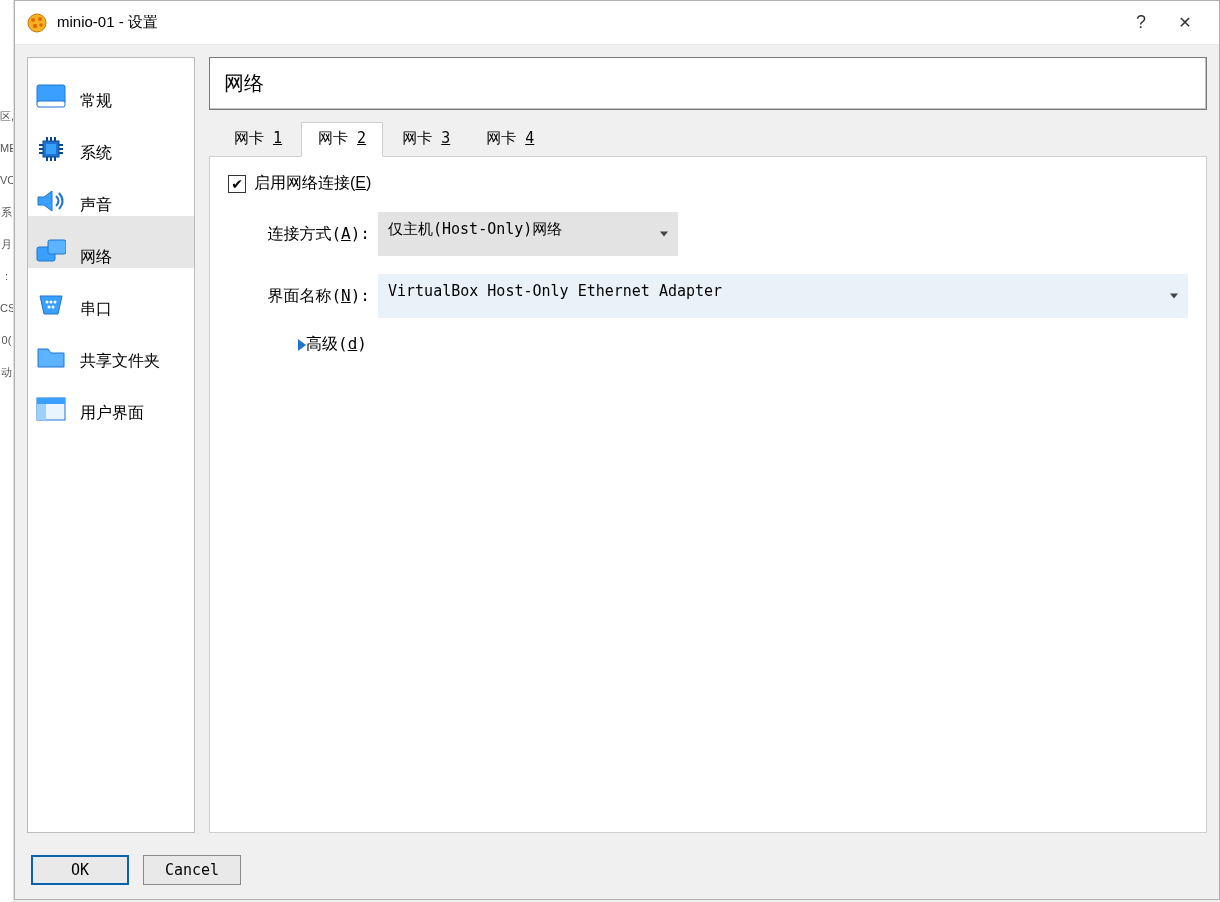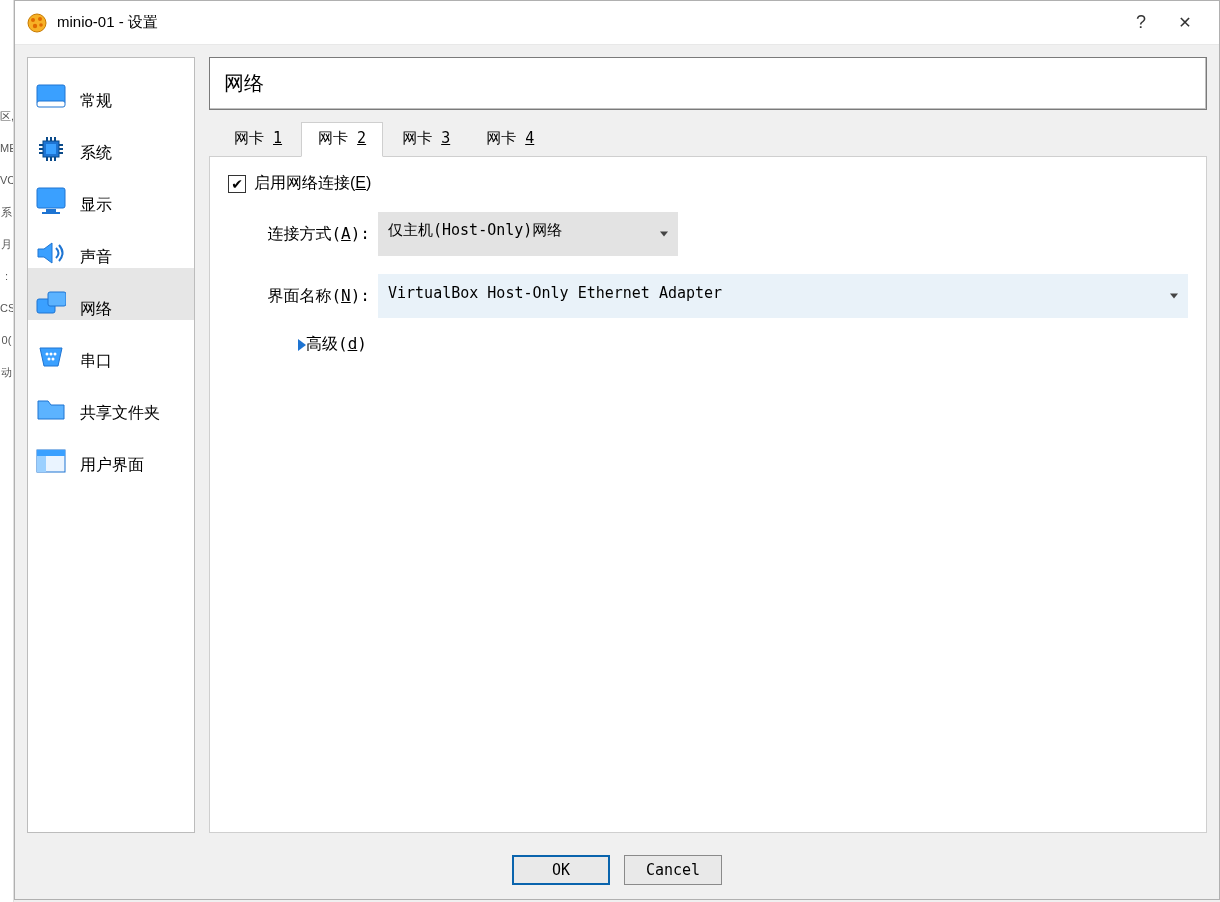--- a/index.html
+++ b/index.html
@@ -81,38 +81,38 @@
     background:#fff;
   }
   .checkmark { font-size:14px; line-height:1; }
   .form-row {
     display:flex; align-items:center; margin-top: 18px;
     font-family: "SimSun","Microsoft YaHei",monospace; font-size:16px;
   }
   .form-label { width: 150px; text-align:right; padding-right: 8px; white-space: nowrap;}
   .form-label .u { text-decoration: underline; }
   .combo {
-    height: 44px; display:flex; align-items:flex-end; padding: 16px 10px; position:relative;
+    height: 44px; display:flex; align-items:flex-start; padding: 8px 10px; position:relative;
     font-family: "SimSun","NSimSun",monospace; font-size:15px;
   }
   .combo .caret {
     position:absolute; right:10px; top:50%; transform:translateY(-50%);
     width:0;height:0;border-left:4px solid transparent;border-right:4px solid transparent;border-top:5px solid #444;
   }
   .combo.gray { background:#e3e3e3; width: 300px; }
   .combo.blue { background:#e9f2f9; flex:1; }
   .adv-row {
     display:flex; align-items:center; margin-top: 16px; margin-left: 70px; gap:0;
     font-size:16px; font-family:"SimSun","Microsoft YaHei",monospace;
   }
   .adv-arrow {
     width:0;height:0;border-top:6px solid transparent;border-bottom:6px solid transparent;border-left:8px solid #1e74d2;
   }
   .footer {
-    display:flex; justify-content:center; gap:14px; padding: 10px 16px 14px 16px;
+    display:flex; justify-content:flex-start; gap:14px; padding: 10px 16px 14px 16px;
     background:#f0f0f0;
   }
   .btn {
     min-width: 98px; height:30px; border:1px solid #8a8a8a; background:#e9e9e9;
     display:flex; align-items:center; justify-content:center; font-size:15px;
     font-family: "SimSun","NSimSun",monospace;
   }
   .btn.default { border:2px solid #0a64ad; background:#e9e9e9; }
 </style>
 </head>
@@ -180,30 +180,20 @@
               <line x1="14" y1="2" x2="14" y2="6" stroke="#0a4a8a" stroke-width="2"></line>
               <line x1="18" y1="2" x2="18" y2="6" stroke="#0a4a8a" stroke-width="2"></line>
           <line x1="10" y1="22" x2="10" y2="26" stroke="#0a4a8a" stroke-width="2"></line>
               <line x1="14" y1="22" x2="14" y2="26" stroke="#0a4a8a" stroke-width="2"></line>
               <line x1="18" y1="22" x2="18" y2="26" stroke="#0a4a8a" stroke-width="2"></line>
             </svg>
         </div>
         <span>系统</span>
       </div>
 
-      <div class="side-item">
-        <div class="side-icon">
-          <svg width="30" height="28">
-              <rect x="1" y="1" width="28" height="20" rx="2" fill="#3aa0ff" stroke="#1e74d2"></rect>
-              <rect x="10" y="22" width="10" height="3" fill="#1e74d2"></rect>
-              <rect x="6" y="25" width="18" height="2" fill="#1e74d2"></rect>
-            </svg>
-        </div>
-        <span>显示</span>
-      </div>
 
 
       <div class="side-item">
         <div class="side-icon">
           <svg width="30" height="26">
               <path d="M2 9 L8 9 L16 3 L16 23 L8 17 L2 17 Z" fill="#3aa0ff" stroke="#1e74d2"></path>
               <path d="M20 8 Q25 13 20 18" fill="none" stroke="#1e74d2" stroke-width="2"></path>
               <path d="M23 5 Q30 13 23 21" fill="none" stroke="#1e74d2" stroke-width="2"></path>
             </svg>
         </div>

